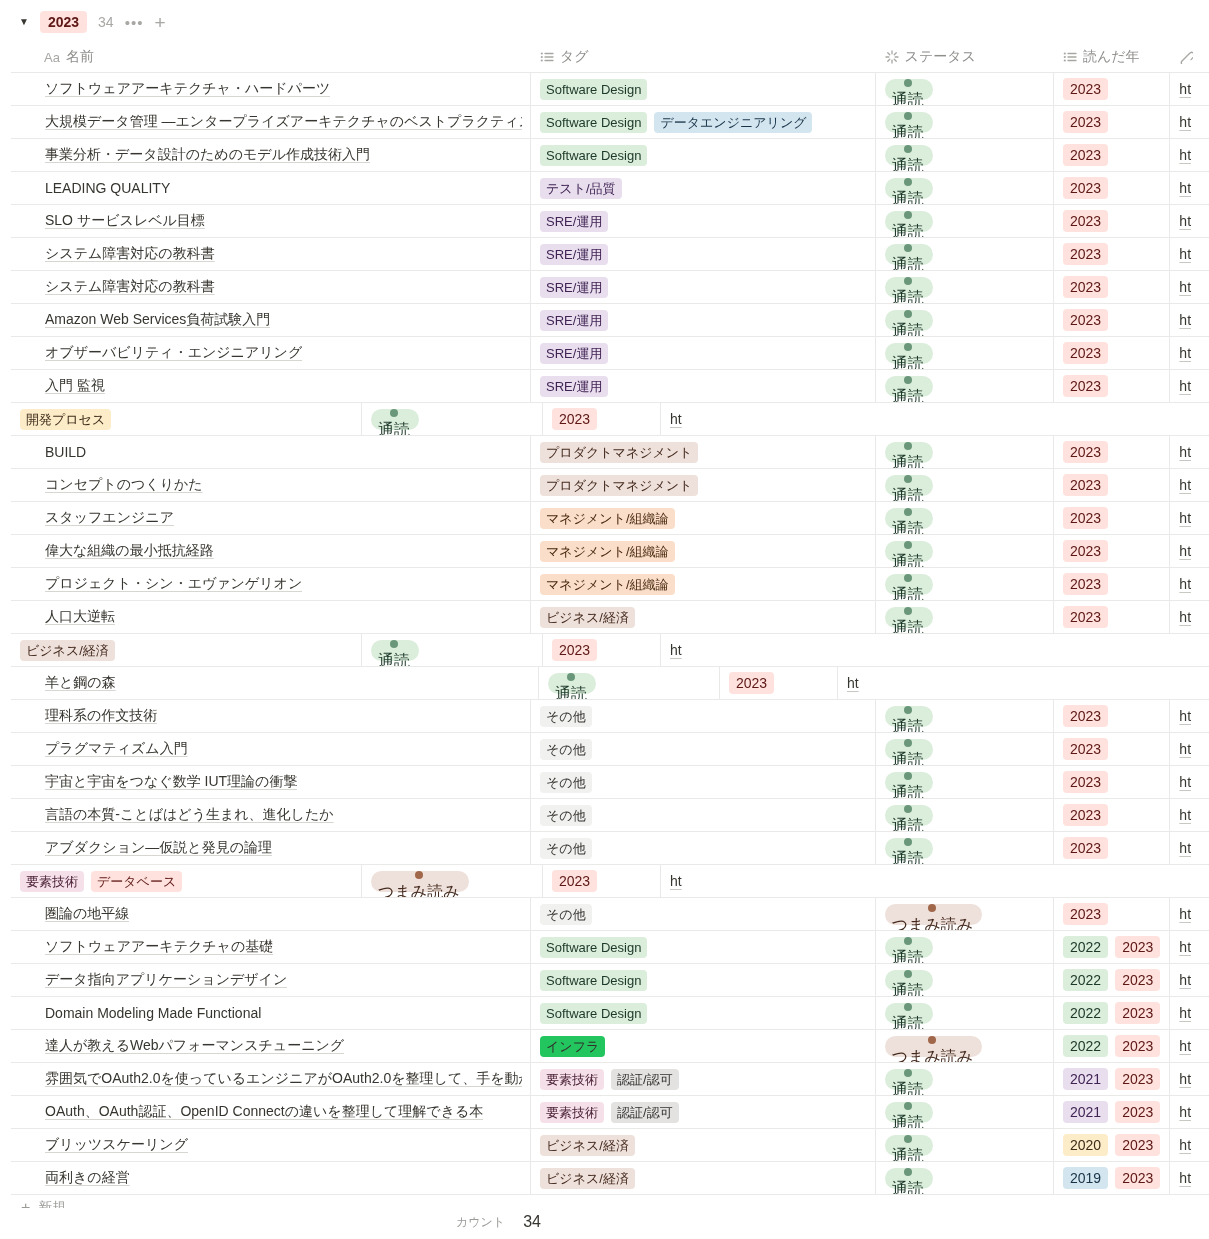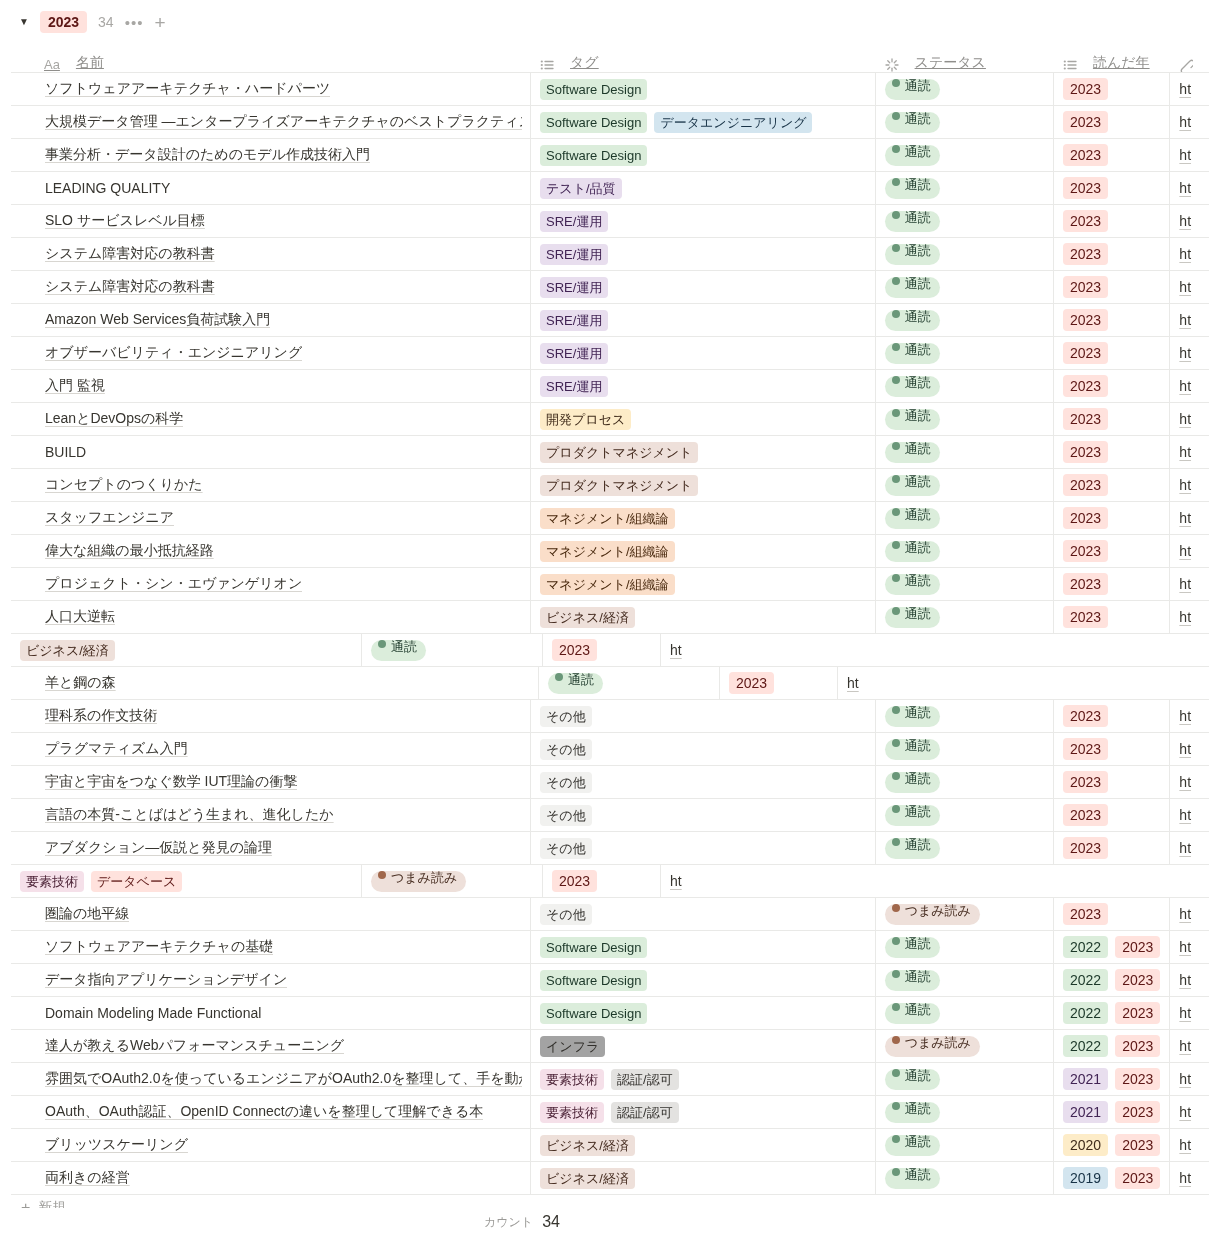--- a/index.html
+++ b/index.html
@@ -10,21 +10,21 @@
   .group-header{position:absolute;top:11px;left:19px;display:flex;align-items:center;gap:11px;}
   .toggle{font-size:10px;color:#37352F;cursor:pointer;line-height:1;}
   .group-chip{font-weight:700;font-size:14px;line-height:1;padding:4px 8px;border-radius:4px;}
   .group-count{color:#A8A7A4;font-size:14px;}
   .gh-more{color:#A8A7A4;font-size:15px;letter-spacing:1px;line-height:1;}
   .gh-add{color:#A8A7A4;font-size:19px;line-height:1;font-weight:300;}
 
   
   .table{position:absolute;top:42px;left:11px;width:1198px;}
   .thead{display:flex;height:30px;align-items:center;border-bottom:1px solid #E9E9E7;color:#8F8E8B;font-size:14px;}
-  .th{display:flex;align-items:flex-end;gap:16px;padding:0 10px;box-sizing:border-box;height:100%;text-decoration:underline;}
+  .th{display:flex;align-items:center;gap:6px;padding:0 10px;box-sizing:border-box;height:100%;}
   .th .prop-icon{display:flex;align-items:center;color:#A7A6A3;}
   .aa{font-size:13px;color:#A7A6A3;}
   .th-name{width:527px;padding-left:33px;}
   .th-tags{width:350px;}
   .th-status{width:181px;}
   .th-year{width:118px;}
   .th-url{width:40px;}
 
   .row{display:flex;height:33px;border-bottom:1px solid #E9E9E7;box-sizing:border-box;}
   .cell{box-sizing:border-box;height:100%;display:flex;align-items:center;overflow:hidden;}
@@ -36,31 +36,31 @@
   .url-cell{width:40px;padding:0 9px;}
 
   .name-text{font-size:14px;font-weight:500;white-space:nowrap;overflow:hidden;
     text-decoration:underline;text-decoration-color:#D8D6D1;text-underline-offset:3px;cursor:pointer;}
   .url-text{font-size:14px;color:#37352F;white-space:nowrap;cursor:pointer;
     text-decoration:underline;text-decoration-color:#C9C7C2;text-underline-offset:3px;}
 
   .chip{display:inline-flex;align-items:center;height:21px;padding:0 6px;border-radius:4px;
     font-size:13px;line-height:1;white-space:nowrap;flex:0 0 auto;}
   .year-chip{height:22px;font-size:14px;padding:0 7px;}
-  .status-pill{display:inline-flex;height:21px;padding:0 9px 0 7px;
-    border-radius:11px;font-size:13px;line-height:1;gap:5px;white-space:nowrap;}
+  .status-pill{display:inline-flex;align-items:center;height:21px;padding:0 9px 0 7px;
+    border-radius:11px;font-size:16px;line-height:1;gap:5px;white-space:nowrap;flex-direction:column;}
   .dot{width:8px;height:8px;border-radius:50%;flex:0 0 auto;}
 
   
   .new-row{position:absolute;top:1195px;left:11px;height:13px;overflow:hidden;color:#9B9A97;font-size:14px;}
   .new-row-inner{display:flex;align-items:center;gap:8px;height:26px;padding-left:10px;}
   .new-plus{font-size:16px;line-height:1;}
 
   
-  .count-footer{position:absolute;top:1213px;left:484px;display:flex;align-items:flex-end;gap:9px;}
+  .count-footer{position:absolute;top:1213px;left:456px;display:flex;align-items:flex-end;gap:18px;}
   .count-label{font-size:12px;color:#9B9A97;}
   .count-value{font-size:16px;color:#37352F;font-weight:500;}
 </style>
 </head>
 <body>
 
 <div class="page">
 
   <div class="group-header">
     <span class="toggle">▼</span>
@@ -331,23 +331,20 @@
             </span>
           </div>
           <div class="cell year-cell">
             <span class="chip year-chip" style="background: rgb(255, 226, 221); color: rgb(93, 23, 21);">2023</span>
           </div>
           <div class="cell url-cell">
             <span class="url-text">ht</span>
           </div>
         </div>
         <div class="row">
-          <div class="cell name-cell">
-            <span class="name-text">LeanとDevOpsの科学</span>
-          </div>
           <div class="cell tags-cell">
             <span class="chip" style="background: rgb(253, 236, 200); color: rgb(64, 44, 27);">開発プロセス</span>
           </div>
           <div class="cell status-cell">
             <span class="status-pill" style="background: rgb(219, 237, 219); color: rgb(28, 56, 41);">
               <span class="dot" style="background: rgb(106, 151, 121);"></span>
               <span>通読</span>
             </span>
           </div>
           <div class="cell year-cell">
@@ -710,21 +707,21 @@
           </div>
           <div class="cell url-cell">
             <span class="url-text">ht</span>
           </div>
         </div>
         <div class="row">
           <div class="cell name-cell">
             <span class="name-text">達人が教えるWebパフォーマンスチューニング</span>
           </div>
           <div class="cell tags-cell">
-            <span class="chip" style="background: #a3a3a3; color: rgb(50, 48, 44);">インフラ</span>
+            <span class="chip" style="background: #22c55e; color: rgb(50, 48, 44);">インフラ</span>
           </div>
           <div class="cell status-cell">
             <span class="status-pill" style="background: rgb(238, 224, 218); color: rgb(68, 42, 30);">
               <span class="dot" style="background: rgb(160, 103, 75);"></span>
               <span>つまみ読み</span>
             </span>
           </div>
           <div class="cell year-cell">
             <span class="chip year-chip" style="background: rgb(219, 237, 219); color: rgb(28, 56, 41);">2022</span>
             <span class="chip year-chip" style="background: rgb(255, 226, 221); color: rgb(93, 23, 21);">2023</span>

